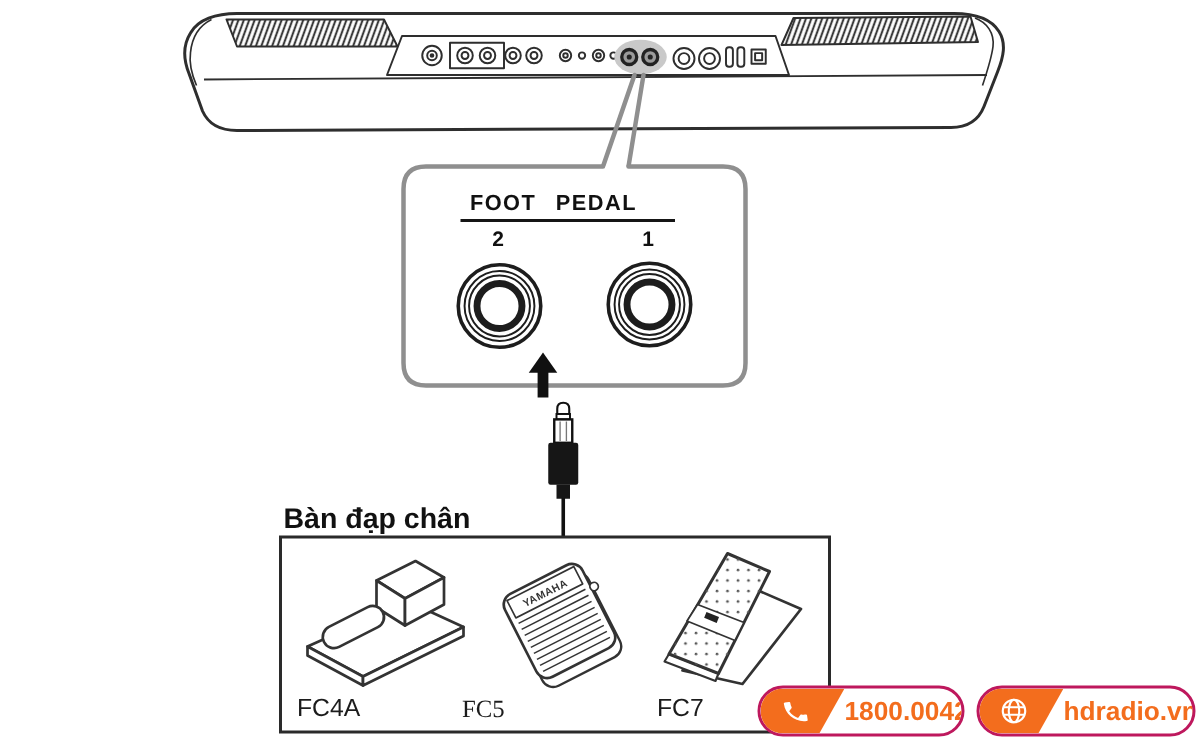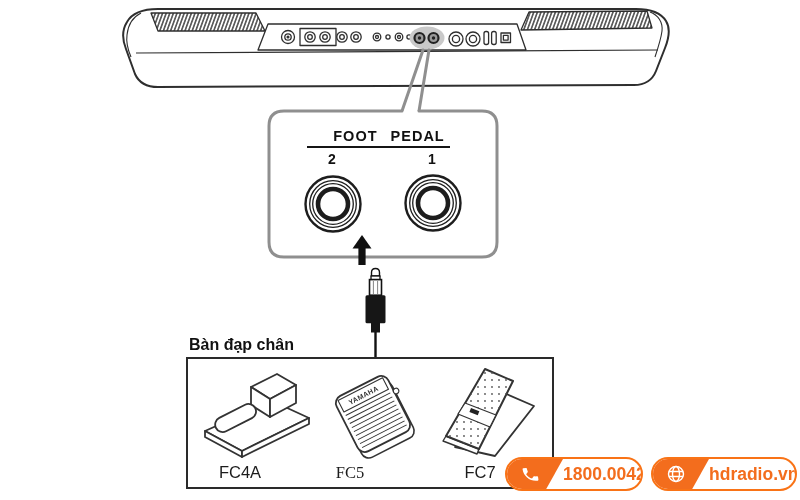--- a/index.html
+++ b/index.html
@@ -1,32 +1,32 @@
 <!DOCTYPE html>
 <html><head>
 <meta charset="utf-8">
 <style>
   html,body{margin:0;padding:0;background:#fff;}
   .stage{position:relative;width:800px;height:500px;background:#fff;overflow:hidden;
          font-family:"Liberation Sans",sans-serif;}
   .stage svg.diagram{position:absolute;left:0;top:0;}
   .txt{position:absolute;color:#111;}
   .fp-title{left:269px;top:128px;width:200px;text-align:center;font-size:14.5px;
-            font-weight:700;letter-spacing:1px;word-spacing:8px;margin-left:20px;}
+            font-weight:700;letter-spacing:1px;word-spacing:8px;}
   .fp-underline{position:absolute;left:307px;top:146px;width:143px;height:2px;background:#151515;}
   .fp-num{width:18px;text-align:center;top:151px;font-size:14px;font-weight:700;}
   .fp-num.n2{left:323px;}
   .fp-num.n1{left:423px;}
-  .section-heading{left:189px;top:336px;font-size:16px;font-weight:700;}
-  .pedal-label{top:463px;width:84px;text-align:center;font-size:16.5px;color:#1c1c1c;}
+  .section-heading{left:189px;top:336px;font-size:19px;font-weight:700;}
+  .pedal-label{top:463px;width:84px;font-size:16.5px;color:#1c1c1c;}
   .pl-fc4a{left:198px;}
   .pl-fc5{left:308px;font-family:Liberation Serif, serif;}
   .pl-fc7{left:438px;}
   .badge{position:absolute;top:457px;height:34px;box-sizing:border-box;
-         border:2px solid #f97316;border-radius:17px;background:#fff;
+         border:2px solid #be185d;border-radius:17px;background:#fff;
          display:flex;align-items:stretch;overflow:hidden;z-index:5;}
   .badge.phone{left:505px;width:138px;}
   .badge.web{left:651px;width:146px;}
   .badge-left{flex:0 0 46px;background:#f36d1d;
               clip-path:polygon(0 0,100% 0,70% 100%,0 100%);
               display:flex;align-items:center;justify-content:center;padding-right:10px;}
   .badge-text{flex:1;display:flex;align-items:center;justify-content:center;
               color:#f36d1d;font-weight:700;font-size:17.5px;padding-right:6px;white-space:nowrap;}
 </style>
 </head>

